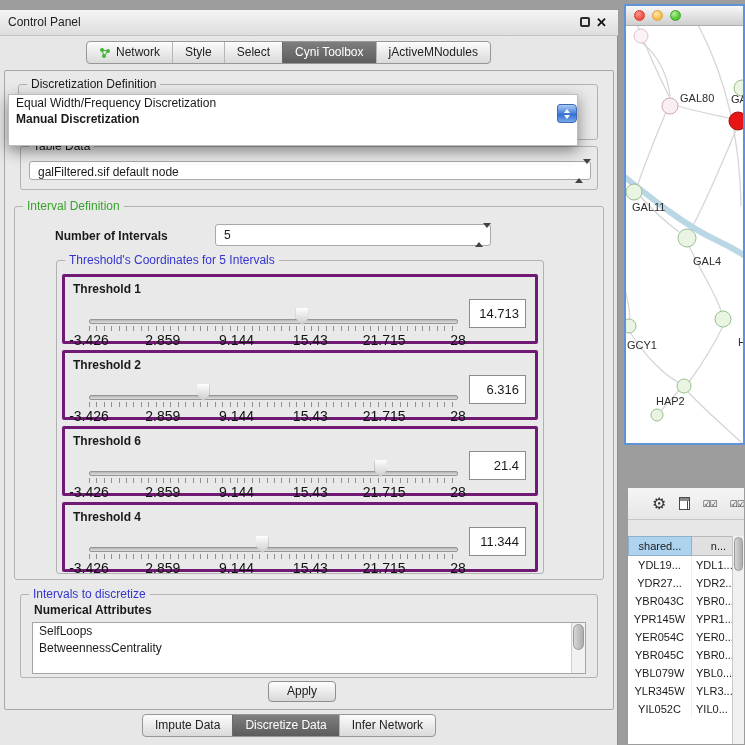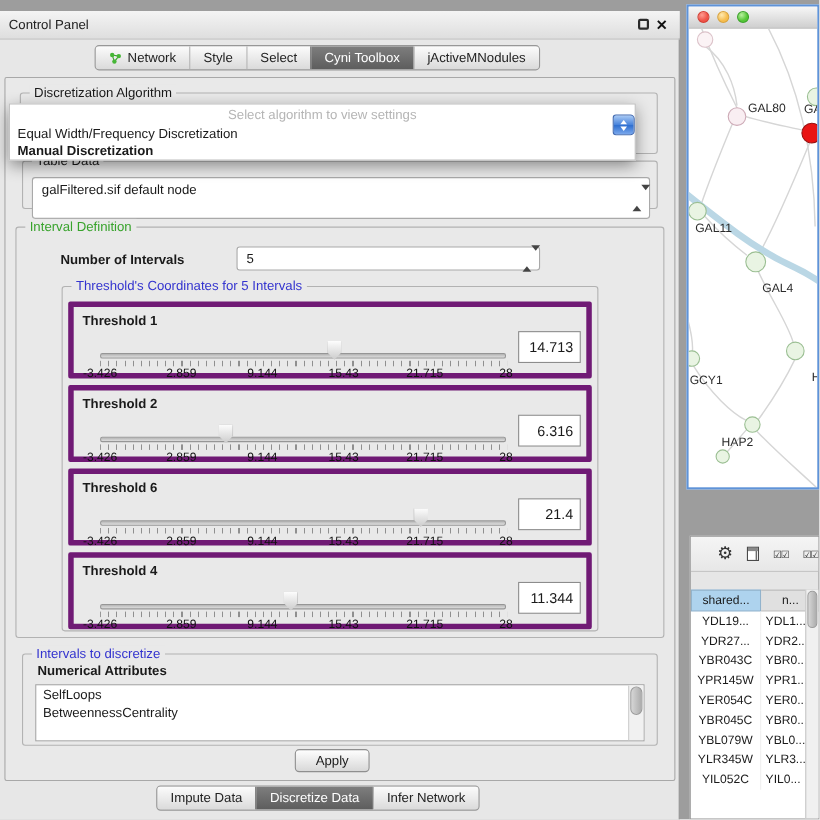--- a/index.html
+++ b/index.html
@@ -45,31 +45,31 @@
   #algo-popup .it.bold { font-weight:bold; }
   #combo-cap { left:557px; top:94px; width:20px; height:19px; border-radius:3px 4px 4px 3px;
                background:linear-gradient(#a9caf5, var(--combo_cap) 48%, #2f6fd0 54%, #7aa8ec);
                border:1px solid #3f68b0; z-index:55; display:flex; flex-direction:column; align-items:center; justify-content:center; }
   #combo-cap .c-up { width:0;height:0;border-left:3px solid transparent;border-right:3px solid transparent;border-bottom:4px solid #fff; margin-bottom:2px;}
   #combo-cap .c-dn { width:0;height:0;border-left:3px solid transparent;border-right:3px solid transparent;border-top:4px solid #fff;}
 
   .boldlabel { font-weight:bold; font-size:12px; }
 
   
-  .tbox { position:absolute; left:62px; width:476px; height:70px; border:5px solid #701a75; border-radius:2px; background:#e9e9e9; }
+  .tbox { position:absolute; left:62px; width:476px; height:70px; border:3px solid #701a75; border-radius:2px; background:#e9e9e9; }
   .tlabel { position:absolute; left:8px; top:5px; font-weight:bold; font-size:12px; }
   .track { position:absolute; left:24px; top:42px; width:369px; height:5px;
            background:linear-gradient(#b6b6b6,#dedede); border:1px solid #969696; border-radius:2px; }
   .slider-area { position:absolute; left:24px; top:31px; width:369px; height:18px; }
   .thumb { position:absolute; top:0; width:13px; height:17px; transform:translateX(-50%);
            background:linear-gradient(#fdfdfd,#cccccc); clip-path:polygon(0 0,100% 0,100% 60%,50% 100%,0 60%);
            filter:drop-shadow(0 0 1px #666); }
   .ticks { position:absolute; left:24px; top:49px; width:370px; height:5px;
            background:repeating-linear-gradient(to right,#8f8f8f 0 1px,transparent 1px 7.4px); }
-  .scale { position:absolute; left:24px; top:55px; width:369px; height:11px; font-size:11px; color:#111; }
+  .scale { position:absolute; left:24px; top:55px; width:369px; height:11px; font-size:14px; color:#111; }
   .scale span { position:absolute; transform:translateX(-50%); white-space:nowrap; }
   .tvalue { position:absolute; left:404px; top:22px; width:57px; height:29px; background:#fff;
             border:1px solid #8c8c8c; font-size:13px; text-align:right; line-height:27px; padding-right:6px; }
 
   
   #attr-list { left:32px; top:612px; width:554px; height:52px; background:#fff; border:1px solid #a5a5a5; overflow:hidden; }
   #attr-list .li { height:17px; line-height:17px; padding-left:6px; font-size:12px; }
   .vscroll { position:absolute; right:0; top:0; bottom:0; width:14px; background:#f1f1f1; border-left:1px solid #cfcfcf; }
   .vthumb { position:absolute; left:1px; right:1px; top:1px; height:26px; border-radius:7px;
             background:linear-gradient(to right,#d6d6d6,#adadad); border:1px solid #9a9a9a; }
@@ -146,36 +146,35 @@
           <span>Cyni Toolbox</span>
         </div>
       <div class="tab">
           <span>jActiveMNodules</span>
         </div>
     </div>
 
     <div id="cp-body" class="abs"></div>
 
     <div class="group" style="left:18px; top:74px; width:580px; height:56px;">
-      <span class="gtitle">Discretization Algorithm</span>
+      <span class="gtitle">Discretization Definition</span>
     </div>
 
     <div id="algo-popup" class="abs">
-      <div class="ph">Select algorithm to view settings</div>
       <div class="it">Equal Width/Frequency Discretization</div>
       <div class="it bold">Manual Discretization</div>
     </div>
     <div id="combo-cap" class="abs">
       <span class="c-up"></span>
       <span class="c-dn"></span>
     </div>
 
     <div class="group" style="left:20px; top:136px; width:578px; height:44px;">
       <span class="gtitle">Table Data</span>
-      <div class="combo" style="left:8px; top:14px; width:562px; height:38px;">
+      <div class="combo" style="left:8px; top:14px; width:562px; height:19px;">
         <span>galFiltered.sif default node</span>
         <span class="arrows"><span class="arr-up"></span><span class="arr-dn"></span></span>
       </div>
     </div>
 
     <div class="group" style="left:14px; top:196px; width:590px; height:374px;">
       <span class="gtitle green">Interval Definition</span>
     </div>
 
     <div class="abs boldlabel" style="left:55px; top:219px;">Number of Intervals</div>

